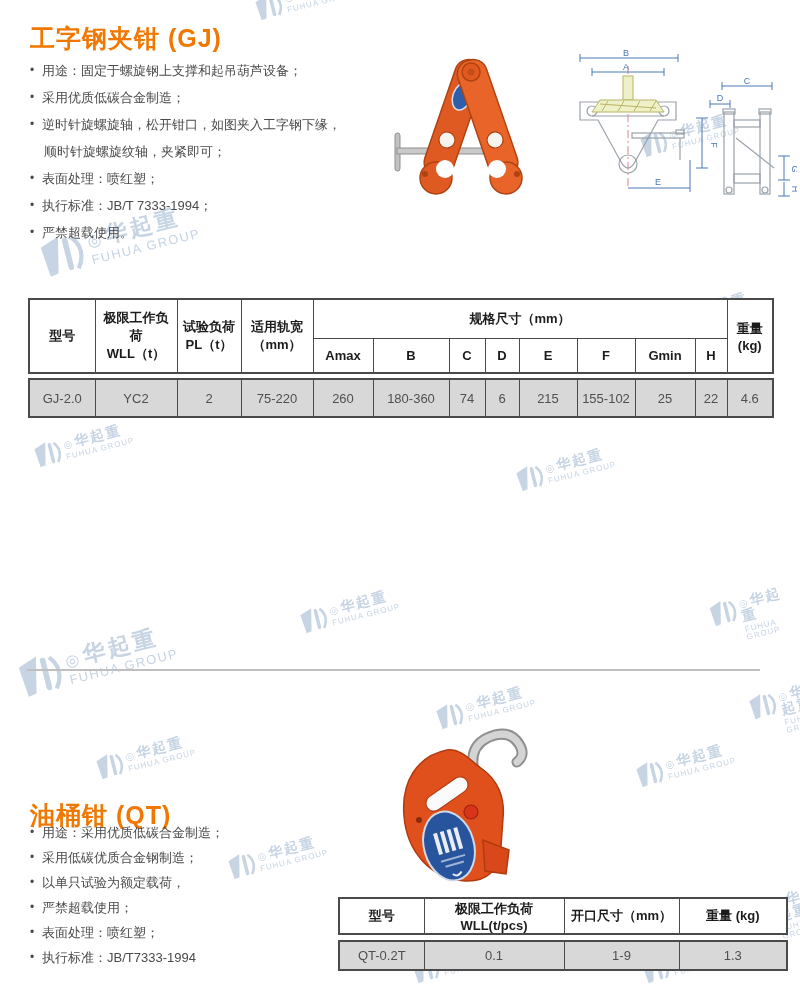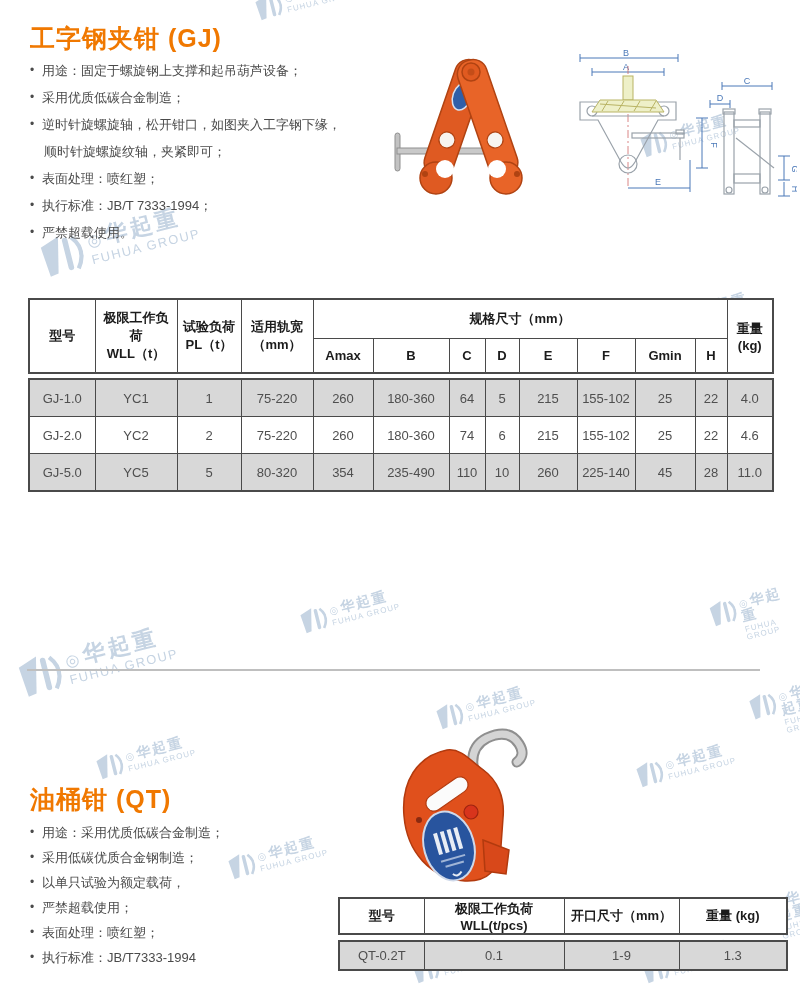--- a/index.html
+++ b/index.html
@@ -415,70 +415,40 @@
         <col style="width:36px">
         <col style="width:34px">
       <col style="width:58px">
         <col style="width:58px">
         <col style="width:60px">
         <col style="width:32px">
       <col style="width:46px">
     </colgroup>
     <tbody>
         <tr>
-          <td>GJ-1.0</td>
-          <td>YC1</td>
-          <td>1</td>
-          <td>75-220</td>
-          <td>260</td>
-          <td>180-360</td>
-          <td>64</td>
-          <td>5</td>
-          <td>215</td>
-          <td>155-102</td>
-          <td>25</td>
-          <td>22</td>
-          <td>4.0</td>
-        </tr>
-        <tr>
           <td>GJ-2.0</td>
           <td>YC2</td>
           <td>2</td>
           <td>75-220</td>
           <td>260</td>
           <td>180-360</td>
           <td>74</td>
           <td>6</td>
           <td>215</td>
           <td>155-102</td>
           <td>25</td>
           <td>22</td>
           <td>4.6</td>
         </tr>
-        <tr>
-          <td>GJ-5.0</td>
-          <td>YC5</td>
-          <td>5</td>
-          <td>80-320</td>
-          <td>354</td>
-          <td>235-490</td>
-          <td>110</td>
-          <td>10</td>
-          <td>260</td>
-          <td>225-140</td>
-          <td>45</td>
-          <td>28</td>
-          <td>11.0</td>
-        </tr>
       </tbody>
   </table>
 
   <div class="divider"></div>
 
-  <div class="sec-title" style="top:783px;">油桶钳 (QT)</div>
+  <div class="sec-title" style="top:799px;">油桶钳 (QT)</div>
 
   <div class="bullets lh25" style="top:820px;">
     <div class="b">
         <span class="dot">•</span>
         <span>用途：采用优质低碳合金制造；</span>
       </div>
     <div class="b">
         <span class="dot">•</span>
         <span>采用低碳优质合金钢制造；</span>
       </div>

